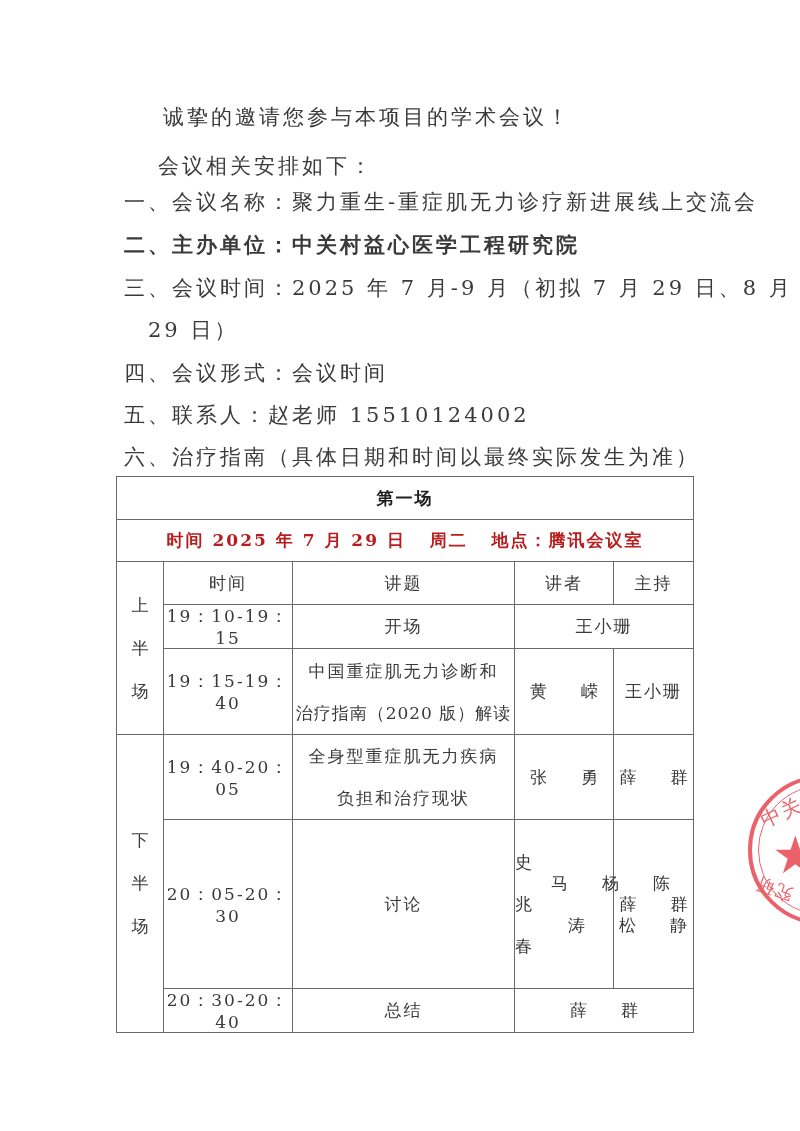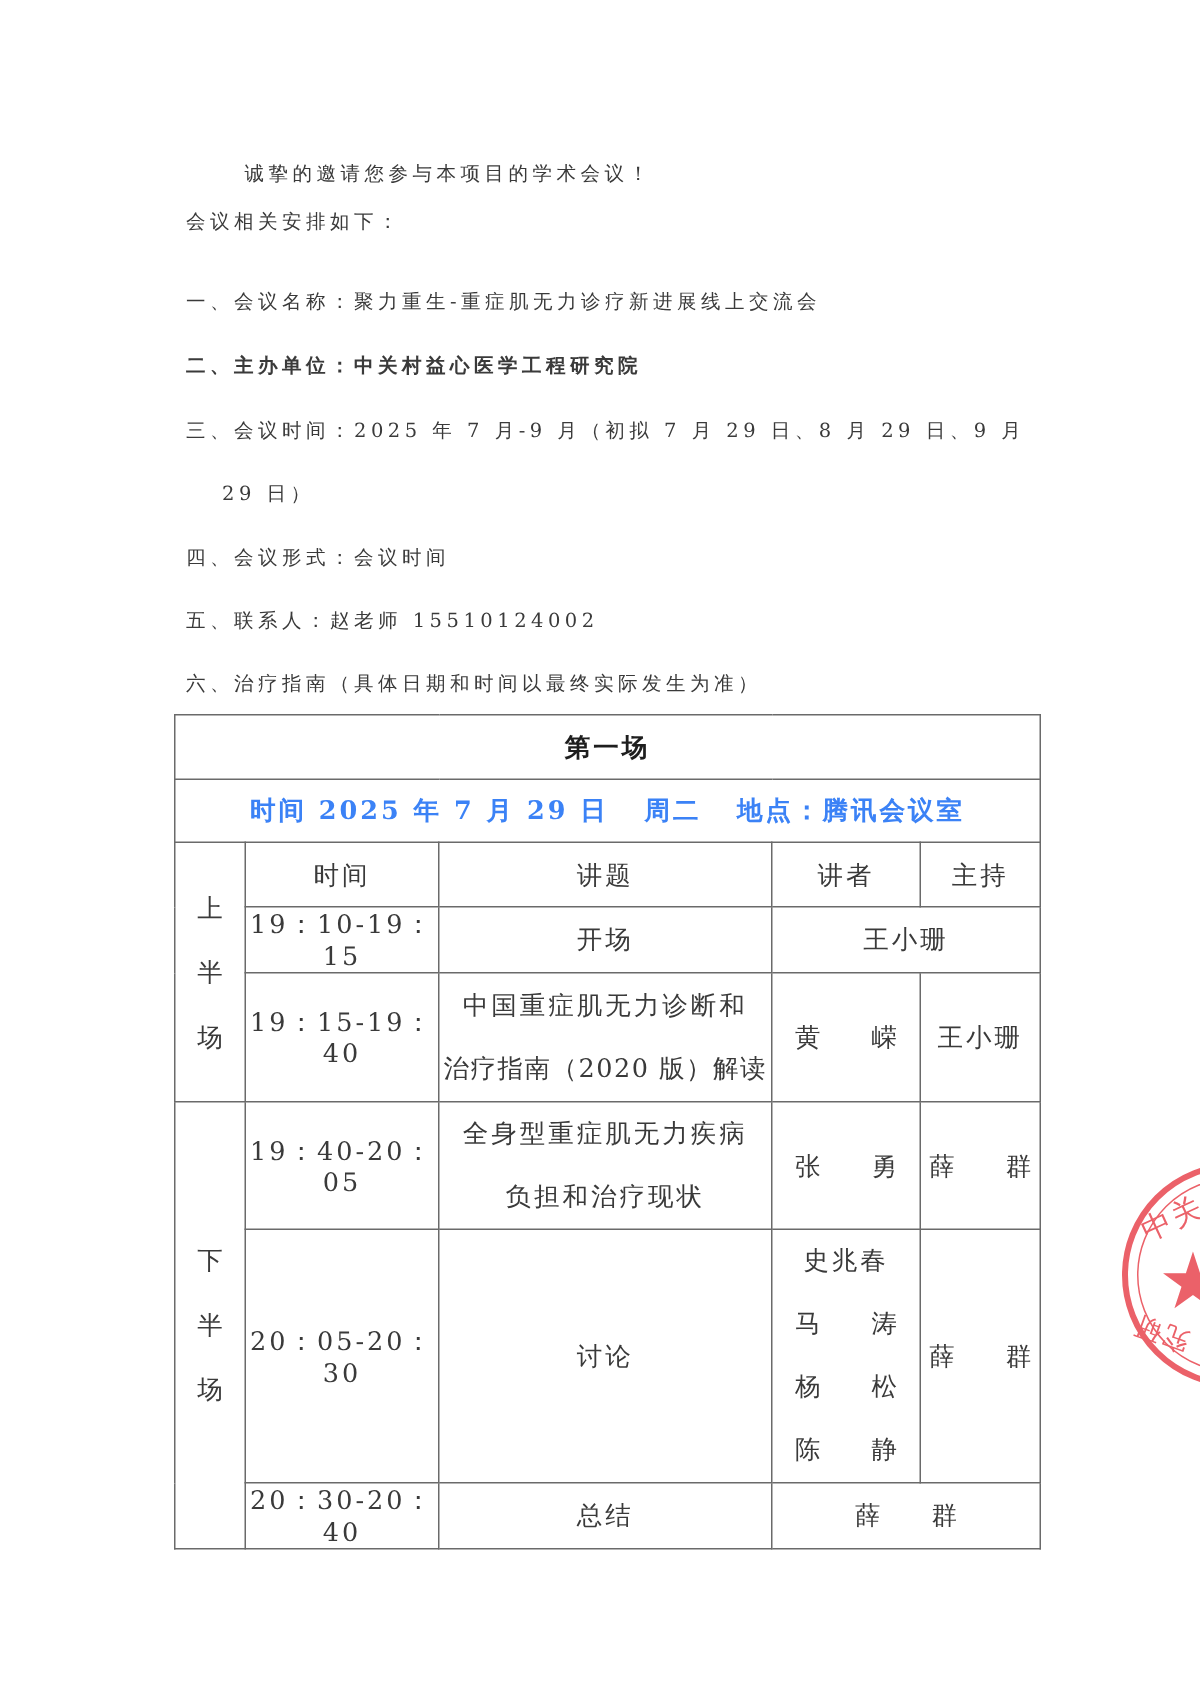--- a/index.html
+++ b/index.html
@@ -11,21 +11,21 @@
     width: 800px;
     height: 1131px;
     position: relative;
     overflow: hidden;
     font-family: "DejaVu Serif", "Liberation Serif", serif;
     color: #3a3a3a;
   }
   .line {
     position: absolute;
     left: 124px;
-    font-size: 13px;
+    font-size: 21px;
     letter-spacing: 3px;
     line-height: 22px;
     white-space: nowrap;
   }
   .line.indent { left: 163px; }
 
   table.schedule {
     position: absolute;
     left: 116px;
     top: 476px;
@@ -36,21 +36,21 @@
     color: #3a3a3a;
   }
   table.schedule td {
     border: 1.2px solid #6a6a6a;
     text-align: center;
     vertical-align: middle;
     padding: 0;
     letter-spacing: 2px;
   }
   .title-row td { height: 42px; font-weight: bold; color: #1e1e1e; letter-spacing: 1px; }
-  .info-row td { height: 41px; font-weight: bold; color: #3b82f6; letter-spacing: 1px; }
+  .info-row td { height: 41px; font-weight: bold; color: #b91c1c; letter-spacing: 1px; }
   .hdr-row td { height: 42px; }
   .r-open td { height: 42px; }
   .r-talk1 td { height: 85px; }
   .r-talk2 td { height: 83px; }
   .r-disc td { height: 168px; }
   .r-sum td { height: 41px; }
 
   .half-label {
     display: flex;
     flex-direction: column;
@@ -65,21 +65,21 @@
   .spaced-name {
     display: inline-block;
     letter-spacing: 0;
     text-decoration: underline;
   }
   .spaced-name span { display: inline-block; }
   .spaced-name span + span { margin-left: 34px; }
 
   .speaker-list {
     display: flex;
-    flex-direction: column;
+    flex-direction: row;
     align-items: center;
     line-height: 42px;
   }
   .speaker-list .three { letter-spacing: 2px; }
 
   .stamp {
     position: absolute;
     left: 748px;
     top: 775px;
     width: 150px;
@@ -121,21 +121,21 @@
     top: 50px;
     color: #e8464f;
     font-size: 52px;
     line-height: 52px;
   }
 </style>
 </head>
 <body>
 
 <div class="line indent" style="top:106px;">诚挚的邀请您参与本项目的学术会议！</div>
-<div class="line" style="top:138px;">会议相关安排如下：</div>
+<div class="line" style="top:155px;margin-left:34px;">会议相关安排如下：</div>
 
 <div class="line" style="top:191px;">
   <span>一、会议名称：</span><span>聚力重生-重症肌无力诊疗新进展线上交流会</span>
 </div>
 <div class="line" style="top:234px;font-weight:bold;">
   <span>二、主办单位：</span><span>中关村益心医学工程研究院</span>
 </div>
 <div class="line" style="top:277px;">
   <span>三、会议时间：</span><span>2025 年 7 月-9 月（初拟 7 月 29 日、8 月 29 日、9 月</span>
 </div>

